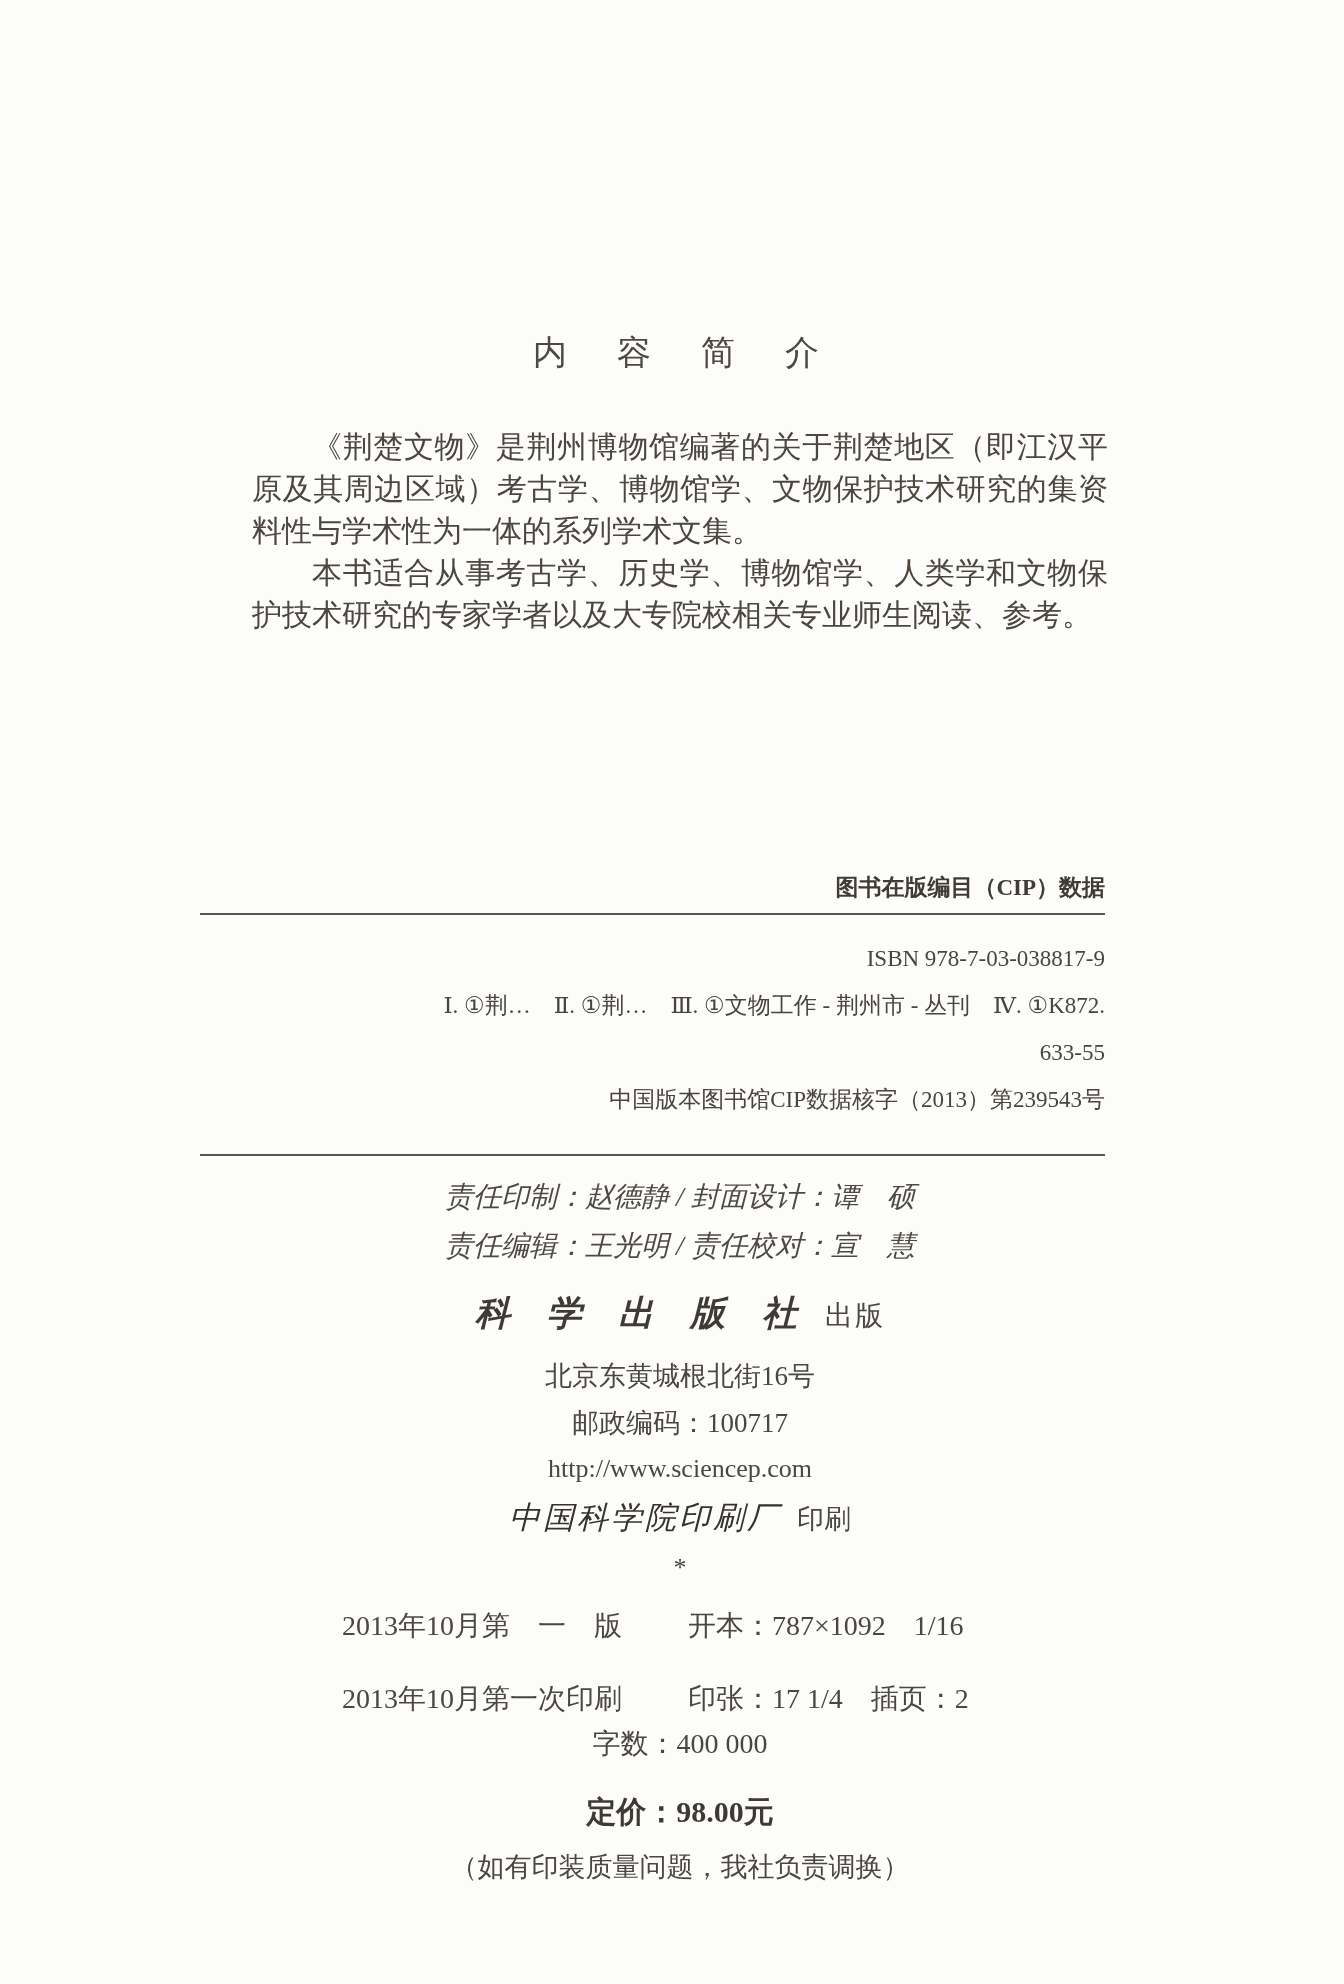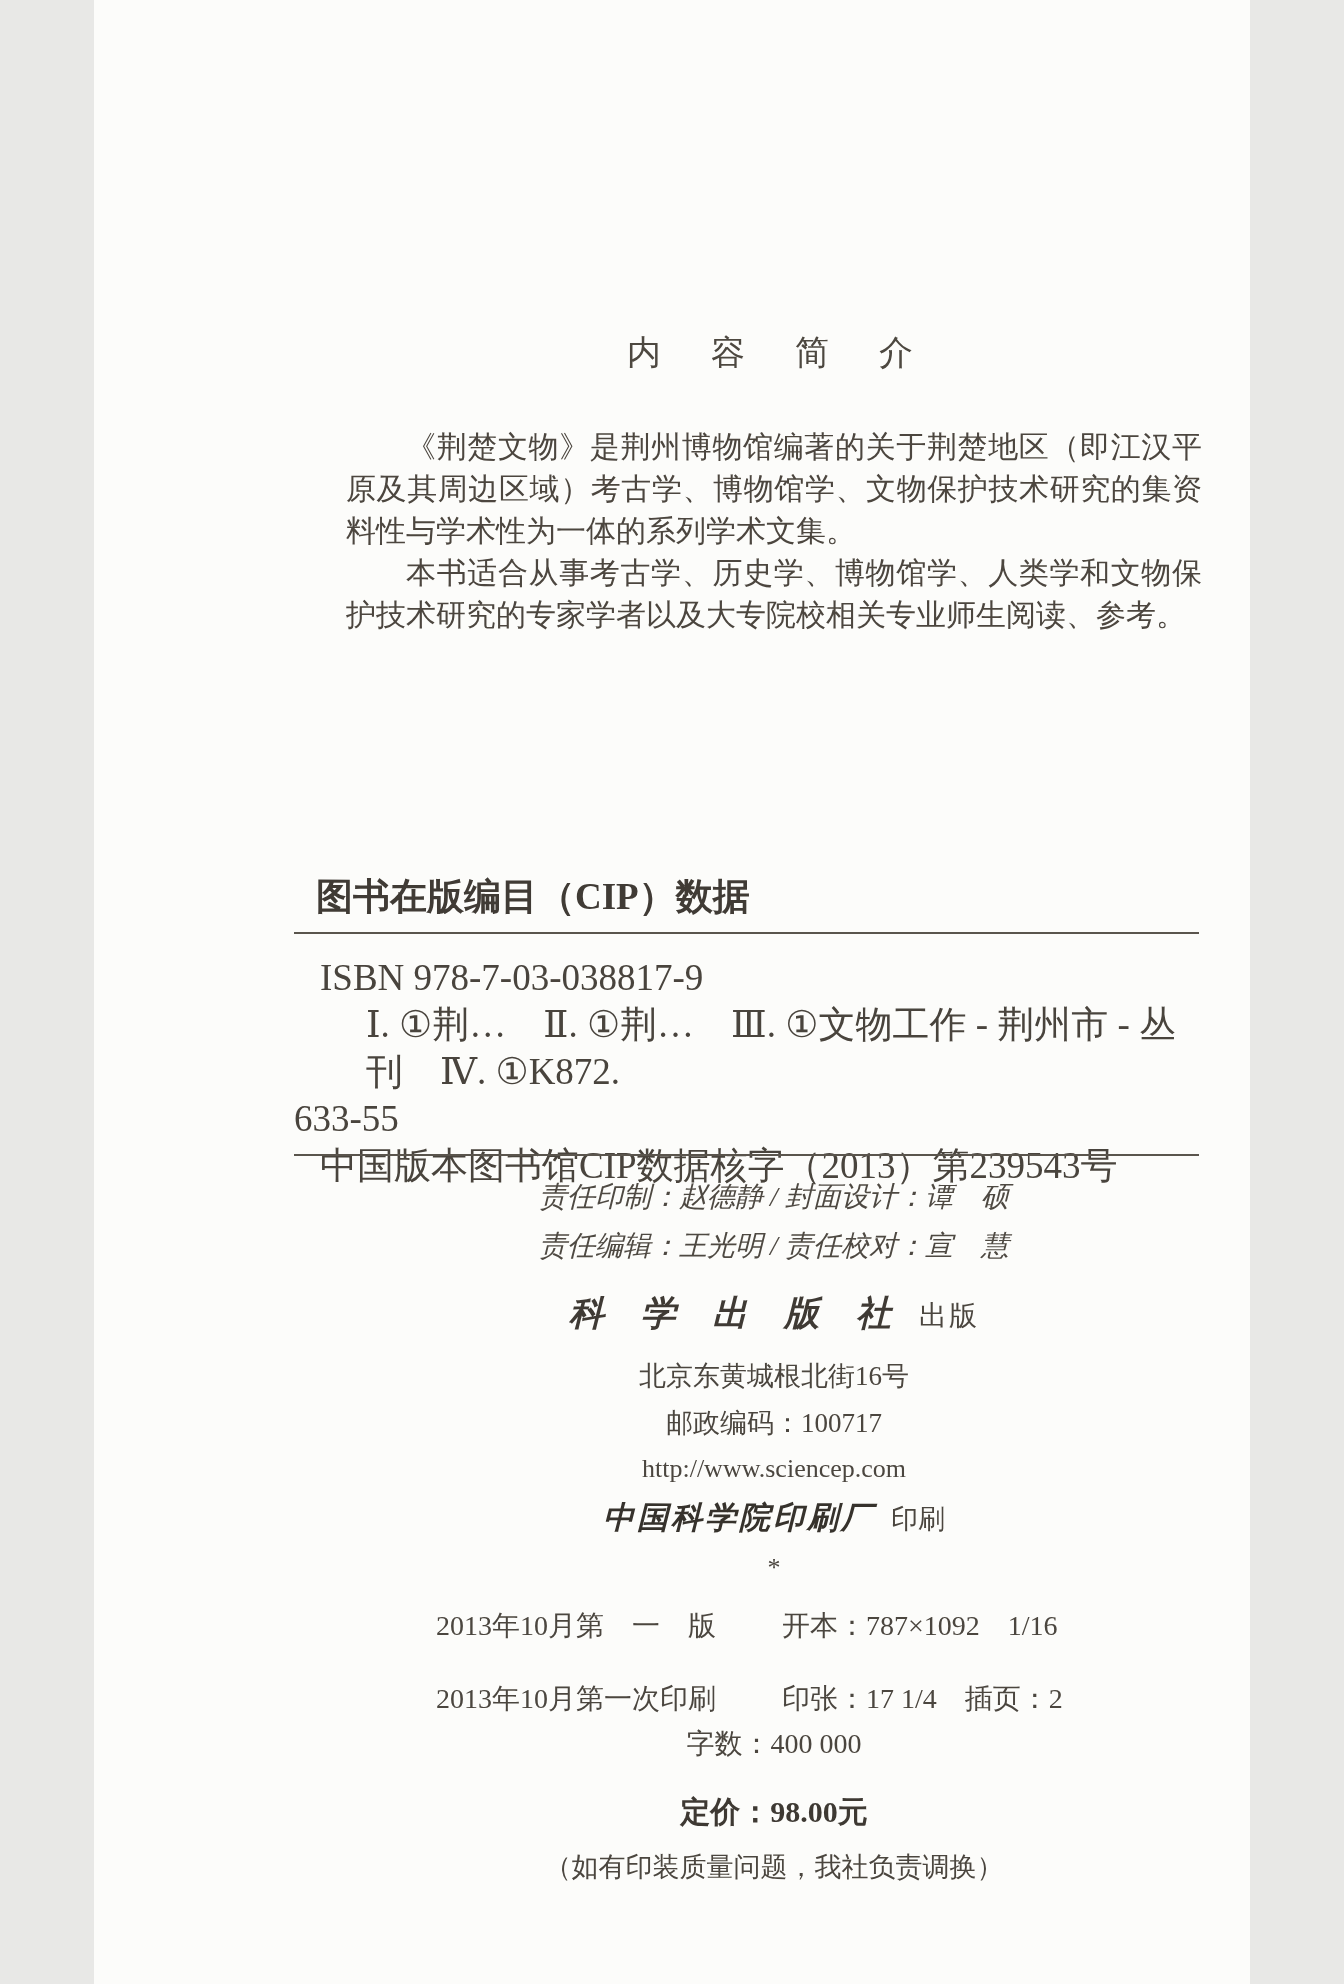--- a/index.html
+++ b/index.html
@@ -2,21 +2,21 @@
 <html><head>
 <meta charset="utf-8">
 <style>
   html, body { margin: 0; padding: 0; }
   body {
     background: #e8e8e6;
     font-family: "Liberation Serif", "DejaVu Serif", serif;
   }
   .sheet {
     position: relative;
-    width: 1156px;
+    width: 1344px;
     height: 1984px;
     margin: 0 auto;
     background: #fcfcfa;
     color: #4a453e;
     overflow: hidden;
   }
   
   .page-title {
     position: absolute;
     top: 330px;
@@ -38,22 +38,23 @@
     text-align: justify;
     color: #4c463f;
   }
   .intro p { margin: 0; text-indent: 2em; }
   
   .cip {
     position: absolute;
     top: 872px;
     left: 200px;
     width: 905px;
-    font-size: 37px;
+    font-size: 23px;
     color: #49443d;
+    text-align: right;
   }
   .cip-header {
     font-weight: bold;
     margin-left: 22px;
     color: #403b35;
   }
   .cip-rule-top {
     margin-top: 10px;
     height: 2px;
     background: #5a554d;
@@ -99,21 +100,21 @@
     font-size: 35px;
     letter-spacing: 14px;
     color: #3f3a34;
   }
   .pub-suffix { font-size: 28px; margin-left: 10px; letter-spacing: 2px; }
   .pub-address { font-size: 27px; margin-top: 16px; }
   .pub-postcode { font-size: 27px; margin-top: 11px; }
   .pub-url { font-size: 26px; margin-top: 13px; }
   .printer-line { margin-top: 14px; line-height: 40px; }
   .calligraphy-printer {
-    font-weight: bold;
+    font-weight: normal;
     font-style: italic;
     font-size: 31px;
     letter-spacing: 3px;
     color: #36322c;
     margin-top: 25px;
   }
   .printer-suffix { font-size: 27px; margin-left: 12px; }
   .pub-distribution { font-size: 28px; margin-top: 13px; letter-spacing: 1px; }
   .star { font-size: 26px; margin-top: 10px; }
   

